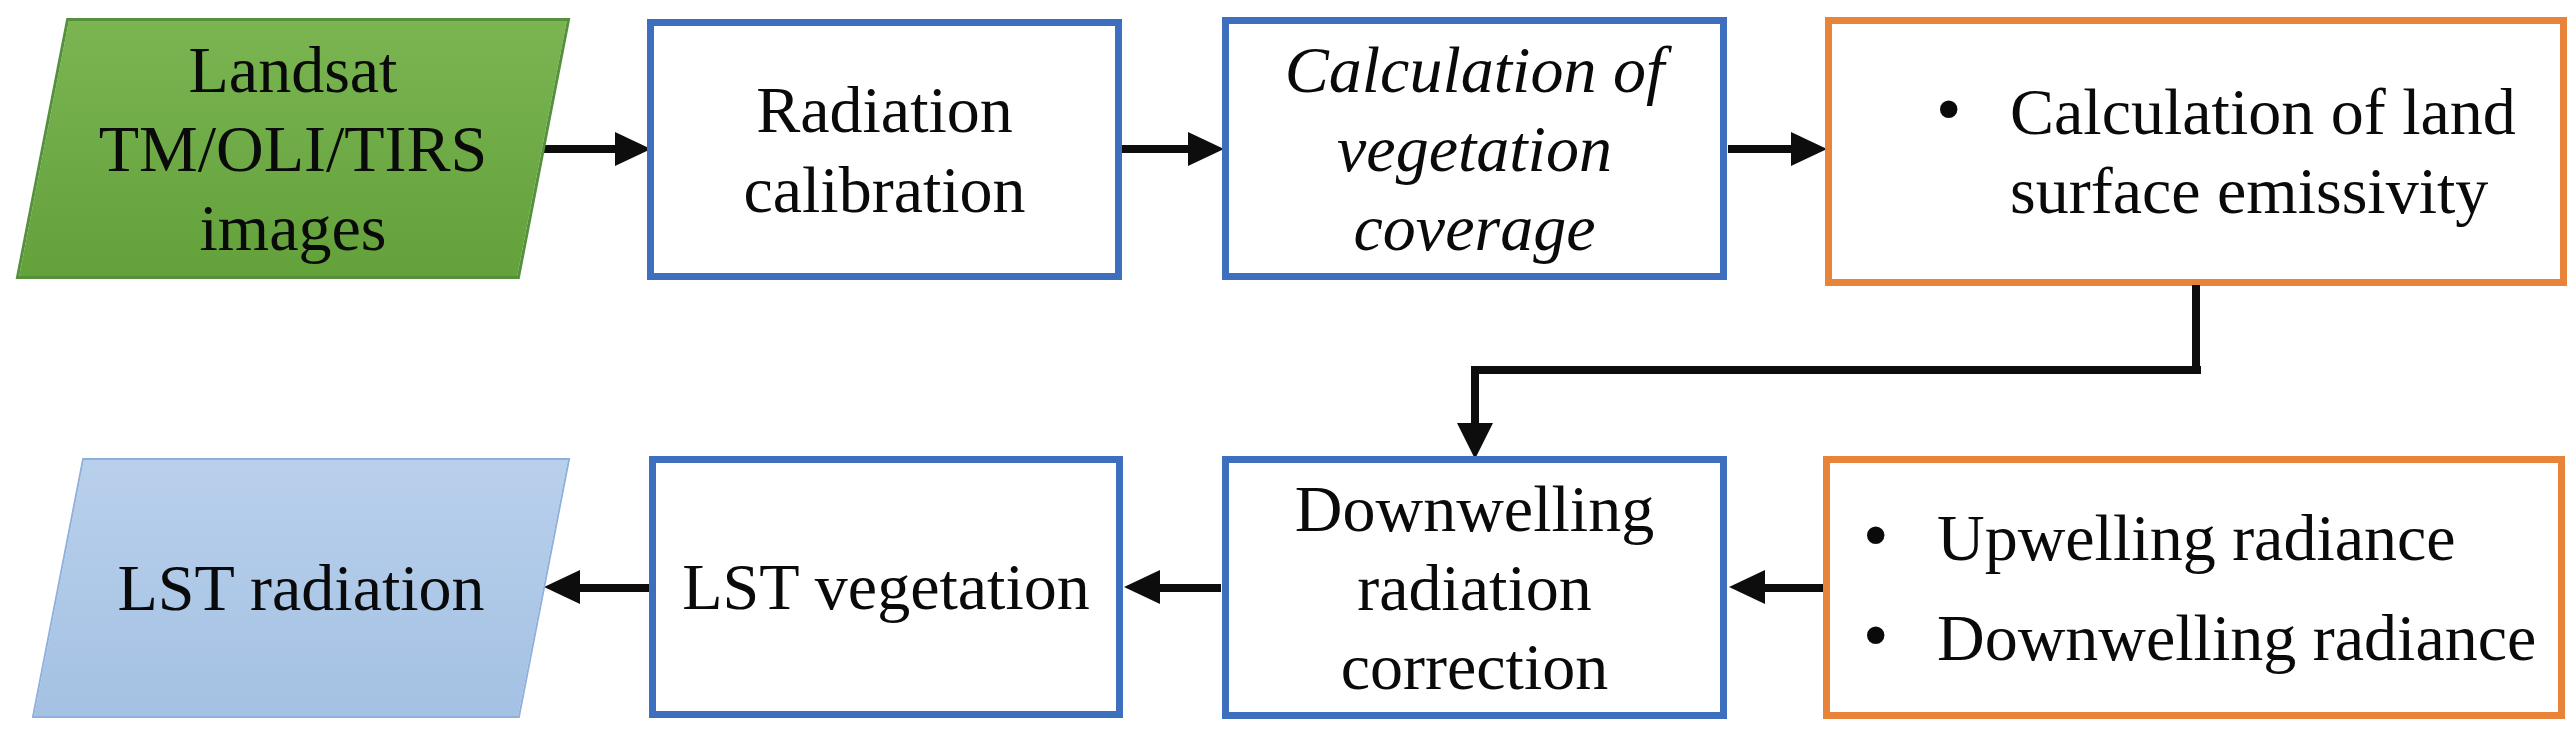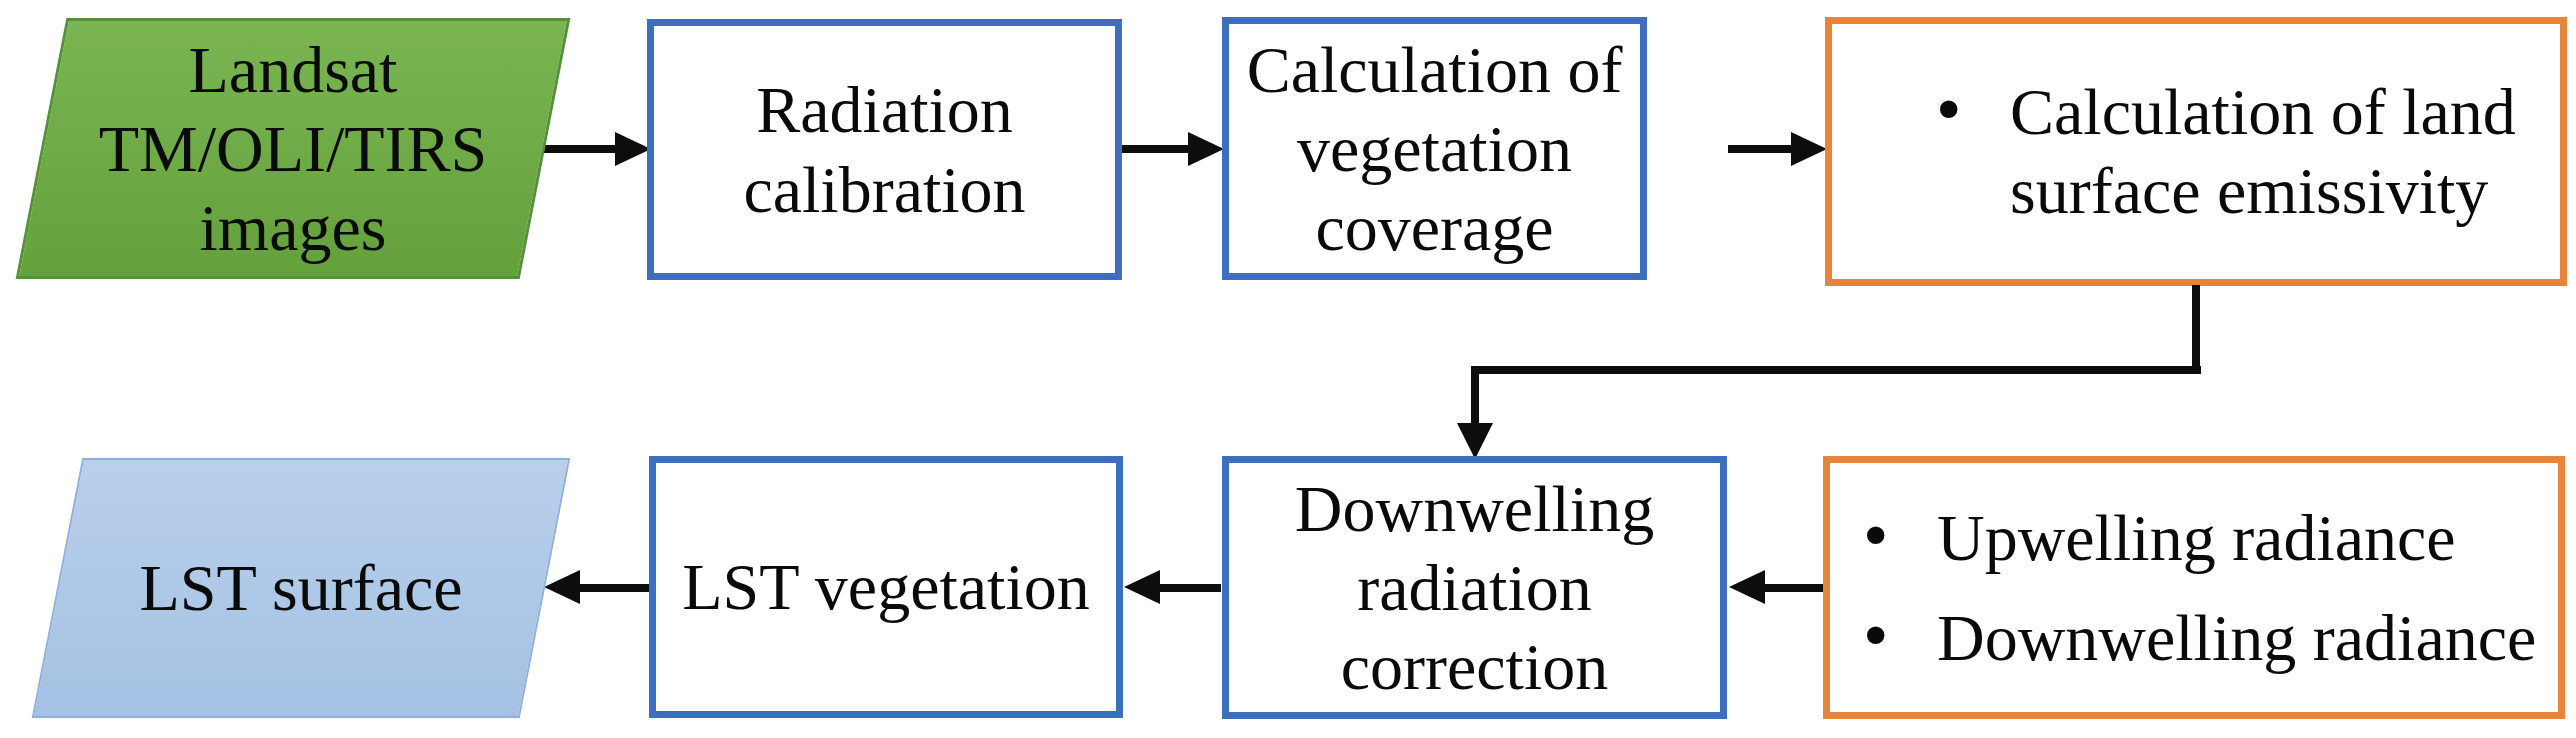--- a/index.html
+++ b/index.html
@@ -101,21 +101,21 @@
   <div class="head right" style="left:615px; top:132px;"></div>
 
   <div class="node box blue" style="left:647px; top:19px; width:475px; height:261px;">
     <div class="label">Radiation
 calibration</div>
   </div>
 
   <div class="hline" style="left:1122px; top:145px; width:66px;"></div>
   <div class="head right" style="left:1188px; top:132px;"></div>
 
-  <div class="node box blue" style="left:1222px; top:17.4px; width:425px; height:263px;">
+  <div class="node box blue" style="left:1222px; top:17.4px; width:505px; height:263px;font-style:italic;">
     <div class="label">Calculation of
 vegetation
 coverage</div>
   </div>
 
   <div class="hline" style="left:1728px; top:145px; width:64px;"></div>
   <div class="head right" style="left:1791px; top:132px;"></div>
 
   <div class="node box orange" style="left:1825px; top:16.5px; width:742px; height:269px;">
     <div class="bullet-row center-row">
@@ -125,21 +125,21 @@
     </div>
   </div>
 
   <div class="vline" style="left:2192px; top:285px; height:89px;"></div>
   <div class="hline" style="left:1471px; top:366px; width:730px;"></div>
   <div class="vline" style="left:1471px; top:366px; height:59px;"></div>
   <div class="head down" style="left:1457px; top:423px;"></div>
 
   <div class="node para lightblue" style="left:57px; top:458px; width:488px; height:260px;">
     <div class="shape"></div>
-    <div class="label">LST surface</div>
+    <div class="label">LST radiation</div>
   </div>
 
   <div class="head left" style="left:544px; top:570px;"></div>
   <div class="hline" style="left:577px; top:584px; width:72px;"></div>
 
   <div class="node box blue" style="left:649px; top:456px; width:474px; height:262px;">
     <div class="label">LST vegetation</div>
   </div>
 
   <div class="head left" style="left:1124px; top:570px;"></div>

